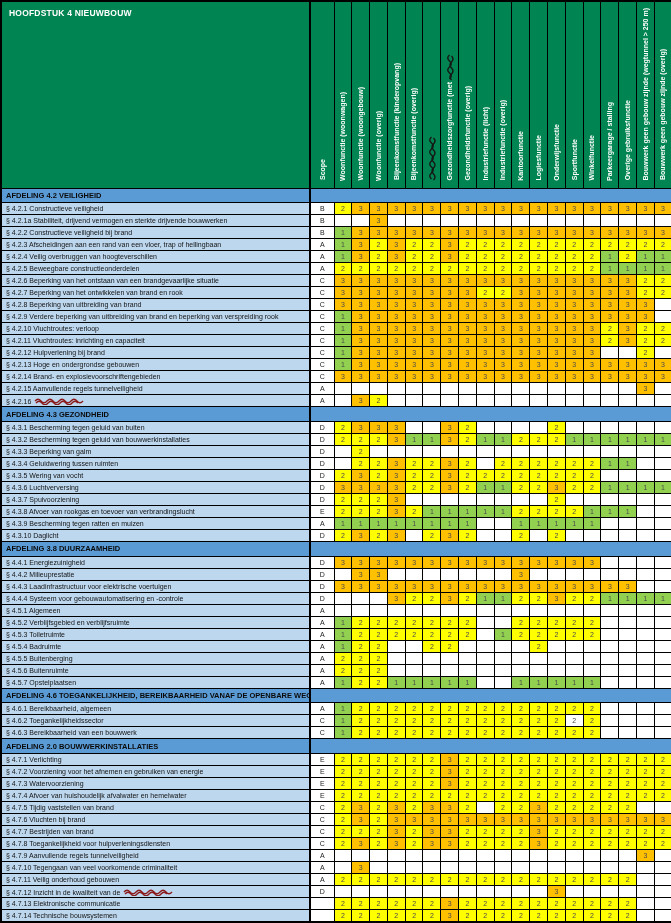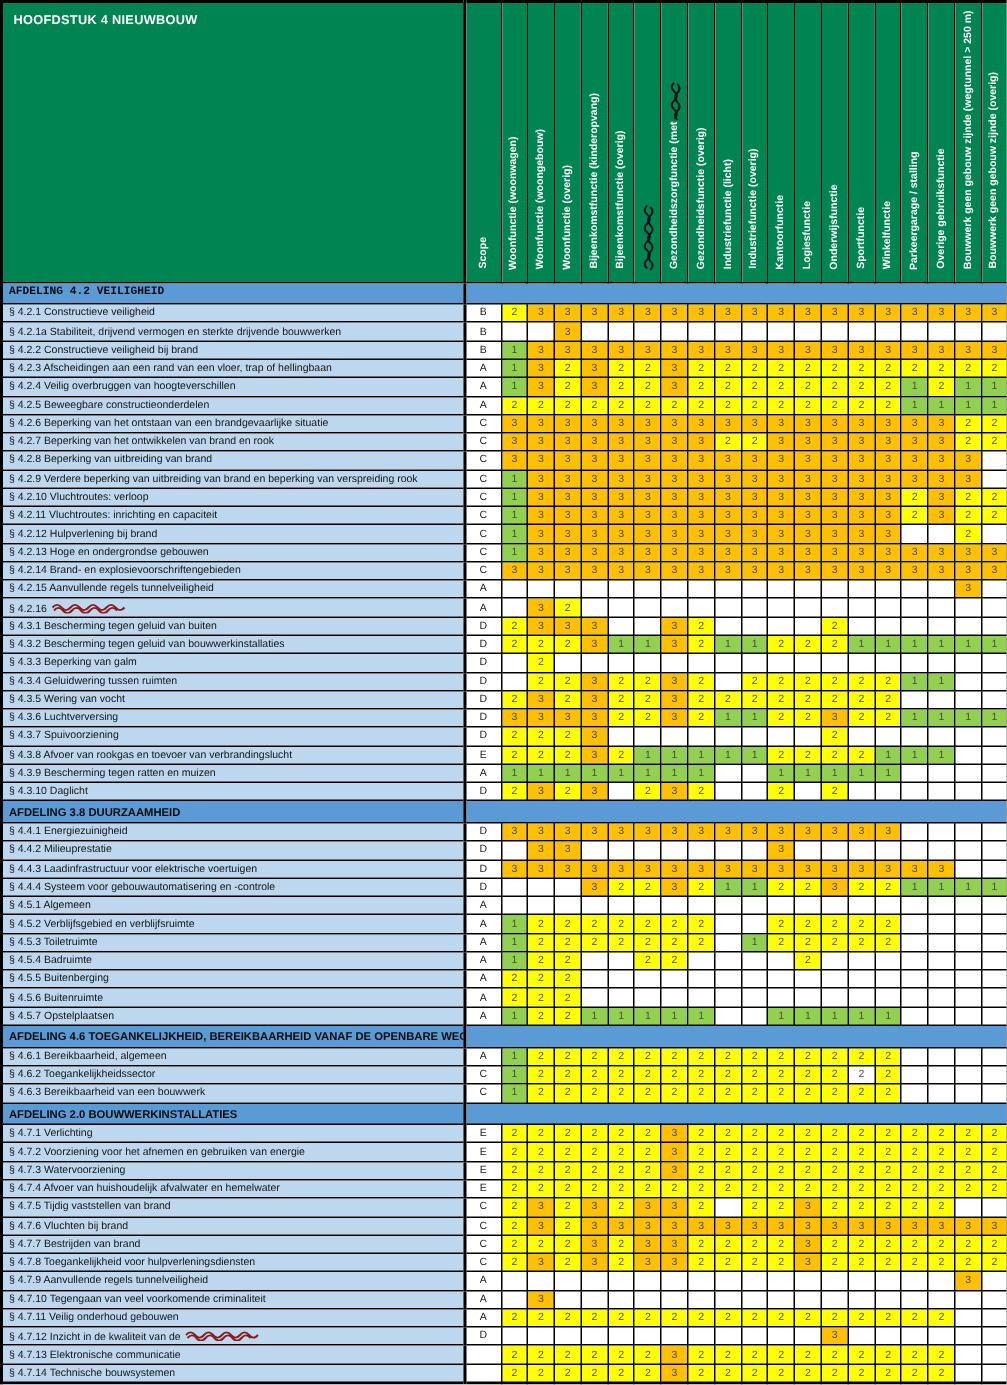--- a/index.html
+++ b/index.html
@@ -82,21 +82,21 @@
         <th class="colhead" style="background: rgb(0, 133, 82);"><div class="rot">Sportfunctie</div></th>
         <th class="colhead" style="background: rgb(0, 133, 82);"><div class="rot">Winkelfunctie</div></th>
         <th class="colhead" style="background: rgb(0, 133, 82);"><div class="rot">Parkeergarage / stalling</div></th>
         <th class="colhead" style="background: rgb(0, 133, 82);"><div class="rot">Overige gebruiksfunctie</div></th>
         <th class="colhead" style="background: rgb(0, 133, 82);"><div class="rot">Bouwwerk geen gebouw zijnde (wegtunnel &gt; 250 m)</div></th>
         <th class="colhead" style="background: rgb(0, 133, 82);"><div class="rot">Bouwwerk geen gebouw zijnde (overig)</div></th>
       </tr>
   </thead>
   <tbody id="tbody">
       <tr class="section">
-        <td class="sec-label" style="background: rgb(91, 155, 213); font-family: Liberation Mono, monospace;">AFDELING 4.2 VEILIGHEID</td>
+        <td class="sec-label" style="background: rgb(91, 155, 213);">AFDELING 4.2 VEILIGHEID</td>
         <td colspan="20" style="background: rgb(91, 155, 213);"></td>
       </tr>
       <tr class="data">
         <td class="rowlabel" style="background: rgb(189, 215, 238);">§ 4.2.1 Constructieve veiligheid</td>
         <td class="scope">B</td>
         <td class="cell" style="background: rgb(255, 255, 0);">2</td>
         <td class="cell" style="background: rgb(255, 192, 0);">3</td>
         <td class="cell" style="background: rgb(255, 192, 0);">3</td>
         <td class="cell" style="background: rgb(255, 192, 0);">3</td>
         <td class="cell" style="background: rgb(255, 192, 0);">3</td>
@@ -478,20 +478,24 @@
         <td class="cell"></td>
         <td class="cell"></td>
         <td class="cell"></td>
         <td class="cell"></td>
         <td class="cell"></td>
         <td class="cell"></td>
         <td class="cell"></td>
         <td class="cell"></td>
         <td class="cell"></td>
         <td class="cell"></td>
+      </tr>
+      <tr class="section">
+        <td class="sec-label" style="background: rgb(91, 155, 213);">AFDELING 4.3 GEZONDHEID</td>
+        <td colspan="20" style="background: rgb(91, 155, 213);"></td>
       </tr>
       <tr class="data">
         <td class="rowlabel" style="background: rgb(189, 215, 238);">§ 4.3.1 Bescherming tegen geluid van buiten</td>
         <td class="scope">D</td>
         <td class="cell" style="background: rgb(255, 255, 0);">2</td>
         <td class="cell" style="background: rgb(255, 192, 0);">3</td>
         <td class="cell" style="background: rgb(255, 192, 0);">3</td>
         <td class="cell" style="background: rgb(255, 192, 0);">3</td>
         <td class="cell"></td>
         <td class="cell"></td>

